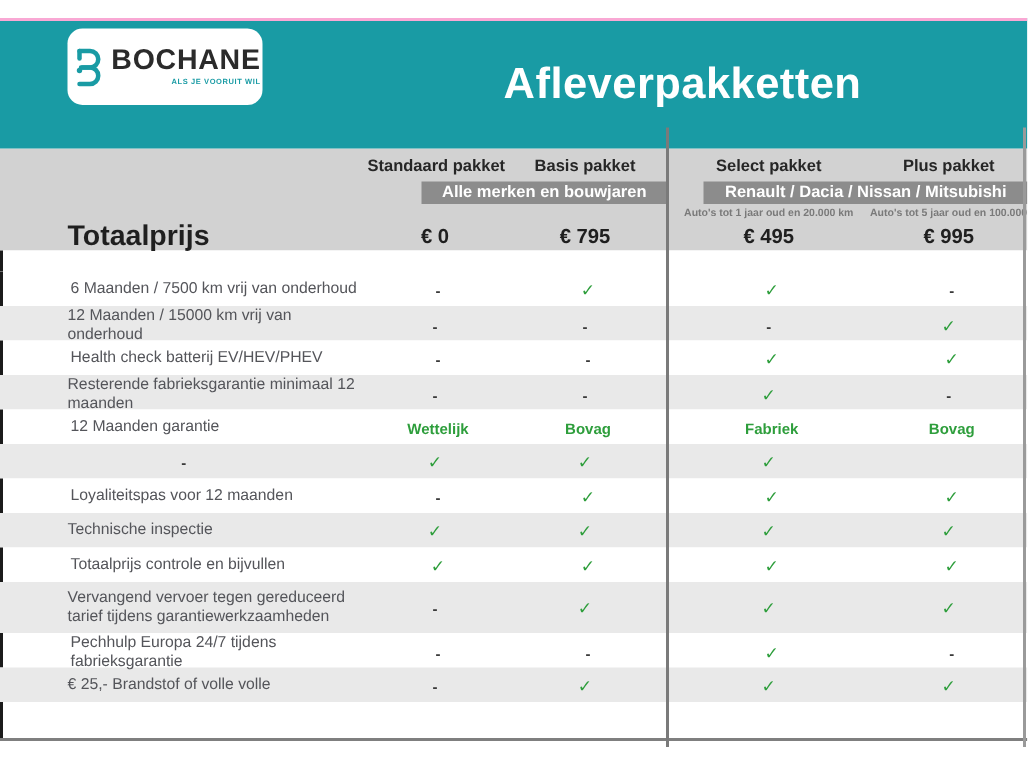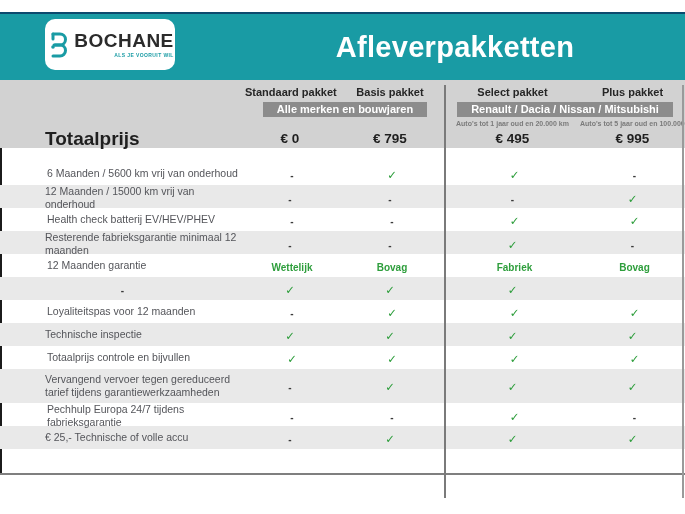--- a/index.html
+++ b/index.html
@@ -4,34 +4,34 @@
 <style>
   * { margin:0; padding:0; box-sizing:border-box; }
   html,body { background:#ffffff; }
   body { font-family:"Liberation Sans","DejaVu Sans",sans-serif; }
   .page { position:relative; width:685px; height:514px; background:#ffffff; overflow:hidden; }
 
   
   .topstrip { height:12px; background:#ffffff; }
 
   
-  .teal-header { position:relative; height:68px; background:#199ba4; border-top:2px solid #0c4a6e; display:flex; align-items:center; }
+  .teal-header { position:relative; height:87px; background:#199ba4; border-top:2px solid #f9a8d4; display:flex; align-items:center; }
   .logo-card { position:absolute; left:45px; top:5px; width:130px; height:51px; background:#ffffff; border-radius:10px; display:flex; align-items:center; justify-content:center; gap:4px; }
   .logo-icon { width:24px; height:30px; flex:0 0 auto; }
   .logo-texts { display:flex; flex-direction:column; align-items:flex-end; }
   .logo-name { font-size:19px; font-weight:700; color:#2b2b2b; letter-spacing:0.5px; line-height:1; }
   .logo-tagline { font-size:5px; font-weight:700; color:#199ba4; letter-spacing:0.4px; margin-top:2px; }
   .page-title { position:absolute; left:455px; top:50%; transform:translate(-50%,-50%); color:#ffffff; font-size:29px; font-weight:800; letter-spacing:0.3px; white-space:nowrap; }
 
   
   .head-band { height:68px; background:#d2d2d2; padding-top:4px; }
   .hb-grid { display:grid; grid-template-columns:245px 90px 110px 135px 105px; }
   .pkg-name { text-align:center; font-size:11px; font-weight:700; color:#262626; height:16px; line-height:16px; white-space:nowrap; }
   .badge-row { height:19px; align-items:center; }
-  .badge-wrap { display:flex; justify-content:center; align-items:center; }
+  .badge-wrap { display:flex; justify-content:flex-end; align-items:center; }
   .badge-left { grid-column:2/4; }
   .badge-right { grid-column:4/6; }
   .badge { background:#8c8c8c; color:#ffffff; font-size:11px; font-weight:700; line-height:15px; padding:0 14px; white-space:nowrap; }
   .note-row { height:10px; }
   .pkg-note { text-align:center; font-size:7px; font-weight:600; color:#7a7a7a; white-space:nowrap; line-height:10px; }
   .price-row { height:19px; align-items:center; }
   .total-label { font-size:19px; font-weight:700; color:#1f1f1f; padding-left:45px; line-height:19px; }
   .pkg-price { text-align:center; font-size:13.5px; font-weight:700; color:#1f1f1f; line-height:19px; }
 
   
@@ -109,21 +109,21 @@
       <div class="pkg-price">€ 795</div>
       <div class="pkg-price">€ 495</div>
       <div class="pkg-price">€ 995</div>
     </div>
   </div>
 
   <div class="gap-row"></div>
 
   <div>
       <div class="frow white">
-        <div class="flabel">6 Maanden / 5600 km vrij van onderhoud</div>
+        <div class="flabel">6 Maanden / 7500 km vrij van onderhoud</div>
         <div class="fval"><span class="dash">-</span></div>
         <div class="fval"><span class="check">✓</span></div>
         <div class="fval"><span class="check">✓</span></div>
         <div class="fval"><span class="dash">-</span></div>
       </div>
       <div class="frow gray">
         <div class="flabel">12 Maanden / 15000 km vrij van onderhoud</div>
         <div class="fval"><span class="dash">-</span></div>
         <div class="fval"><span class="dash">-</span></div>
         <div class="fval"><span class="dash">-</span></div>
@@ -185,21 +185,21 @@
         <div class="fval"><span class="check">✓</span></div>
       </div>
       <div class="frow white">
         <div class="flabel">Pechhulp Europa 24/7 tijdens fabrieksgarantie</div>
         <div class="fval"><span class="dash">-</span></div>
         <div class="fval"><span class="dash">-</span></div>
         <div class="fval"><span class="check">✓</span></div>
         <div class="fval"><span class="dash">-</span></div>
       </div>
       <div class="frow gray">
-        <div class="flabel">€ 25,- Technische of volle accu</div>
+        <div class="flabel">€ 25,- Brandstof of volle volle</div>
         <div class="fval"><span class="dash">-</span></div>
         <div class="fval"><span class="check">✓</span></div>
         <div class="fval"><span class="check">✓</span></div>
         <div class="fval"><span class="check">✓</span></div>
       </div>
     </div>
 
   <div class="bottom-gap"></div>
   <div class="bottom-border"></div>
 

